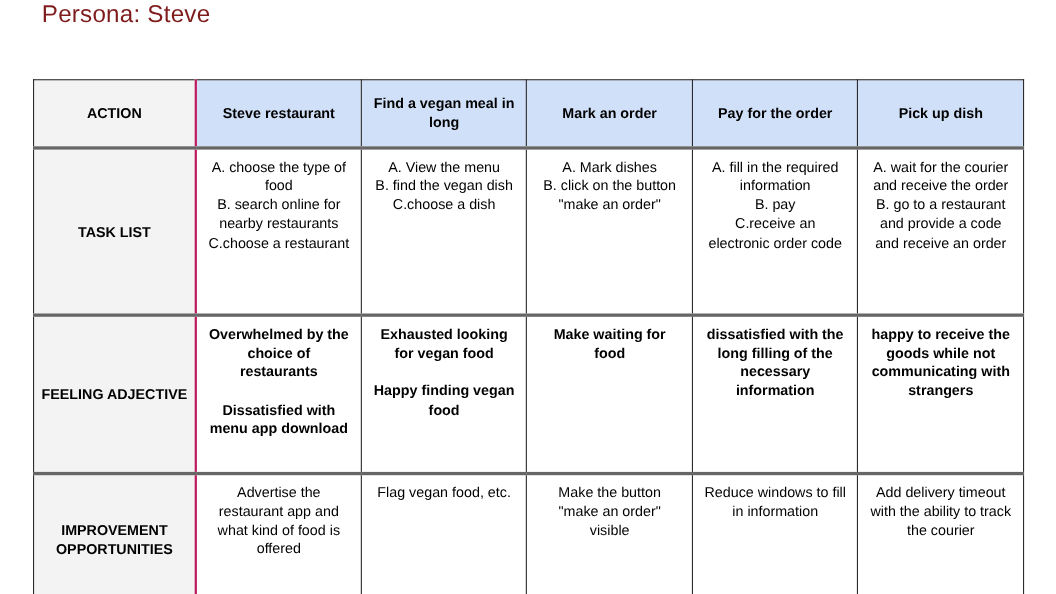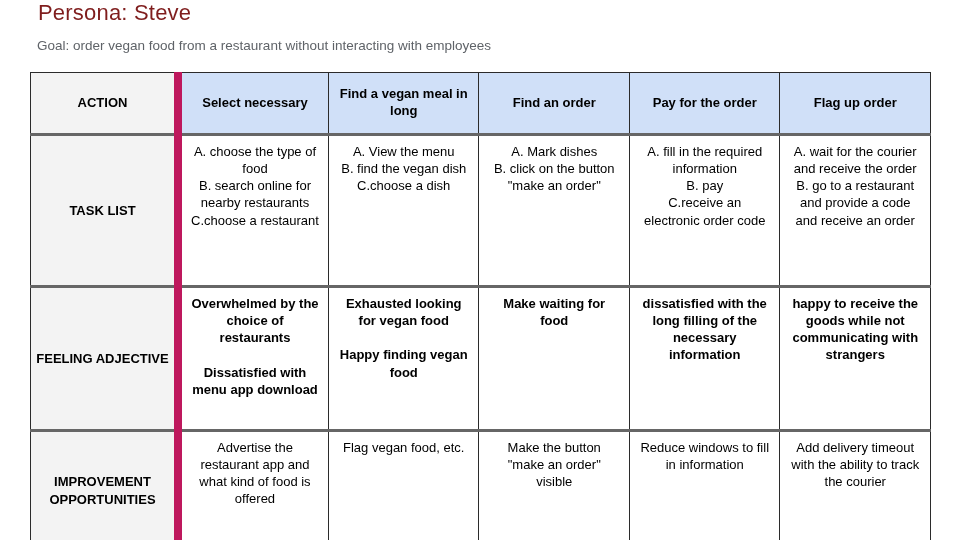--- a/index.html
+++ b/index.html
@@ -44,21 +44,21 @@
     text-align: center;
     vertical-align: middle;
     padding: 2px 8px;
     line-height: 1.3;
   }
   .journey thead th.corner { background: #f3f3f3; }
 
   
   .journey tr.thick-bottom th,
   .journey tr.thick-bottom td { border-bottom: 3px solid #666666; }
-  .journey .label-col { border-right: 8px solid #be185d; }
+  .journey .label-col { border-right: 2px solid #be185d; }
 
   
   .journey tbody td {
     background: #ffffff;
     vertical-align: top;
     text-align: center;
     padding: 7px 9px 6px 9px;
     line-height: 1.32;
     white-space: pre-line;
   }
@@ -74,39 +74,38 @@
   tr.r-tasks  td { height: 136px; }
   tr.r-feel   td { height: 128px; font-weight: bold; }
   tr.r-improv td { height: 104px; }
 </style>
 </head>
 <body>
 
 <div class="slide">
 
   <div class="page-title">Persona: Steve</div>
-  <div class="page-subtitle">Goal: order vegan food from a restaurant without interacting with employees</div>
 
   <table class="journey">
     <colgroup>
       <col class="c-label">
       <col class="c-step">
         <col class="c-step">
         <col class="c-step">
         <col class="c-step">
         <col class="c-step">
     </colgroup>
     <thead>
       <tr class="thick-bottom">
         <th class="corner label-col">ACTION</th>
-        <th>Select necessary</th>
+        <th>Steve restaurant</th>
         <th>Find a vegan meal in long</th>
-        <th>Find an order</th>
+        <th>Mark an order</th>
         <th>Pay for the order</th>
-        <th>Flag up order</th>
+        <th>Pick up dish</th>
       </tr>
     </thead>
     <tbody>
       <tr class="r-tasks thick-bottom">
         <td class="label-col">TASK LIST</td>
         <td>A. choose the type of food
 B. search online for nearby restaurants
 C.choose a restaurant</td>
         <td>A. View the menu
 B. find the vegan dish

